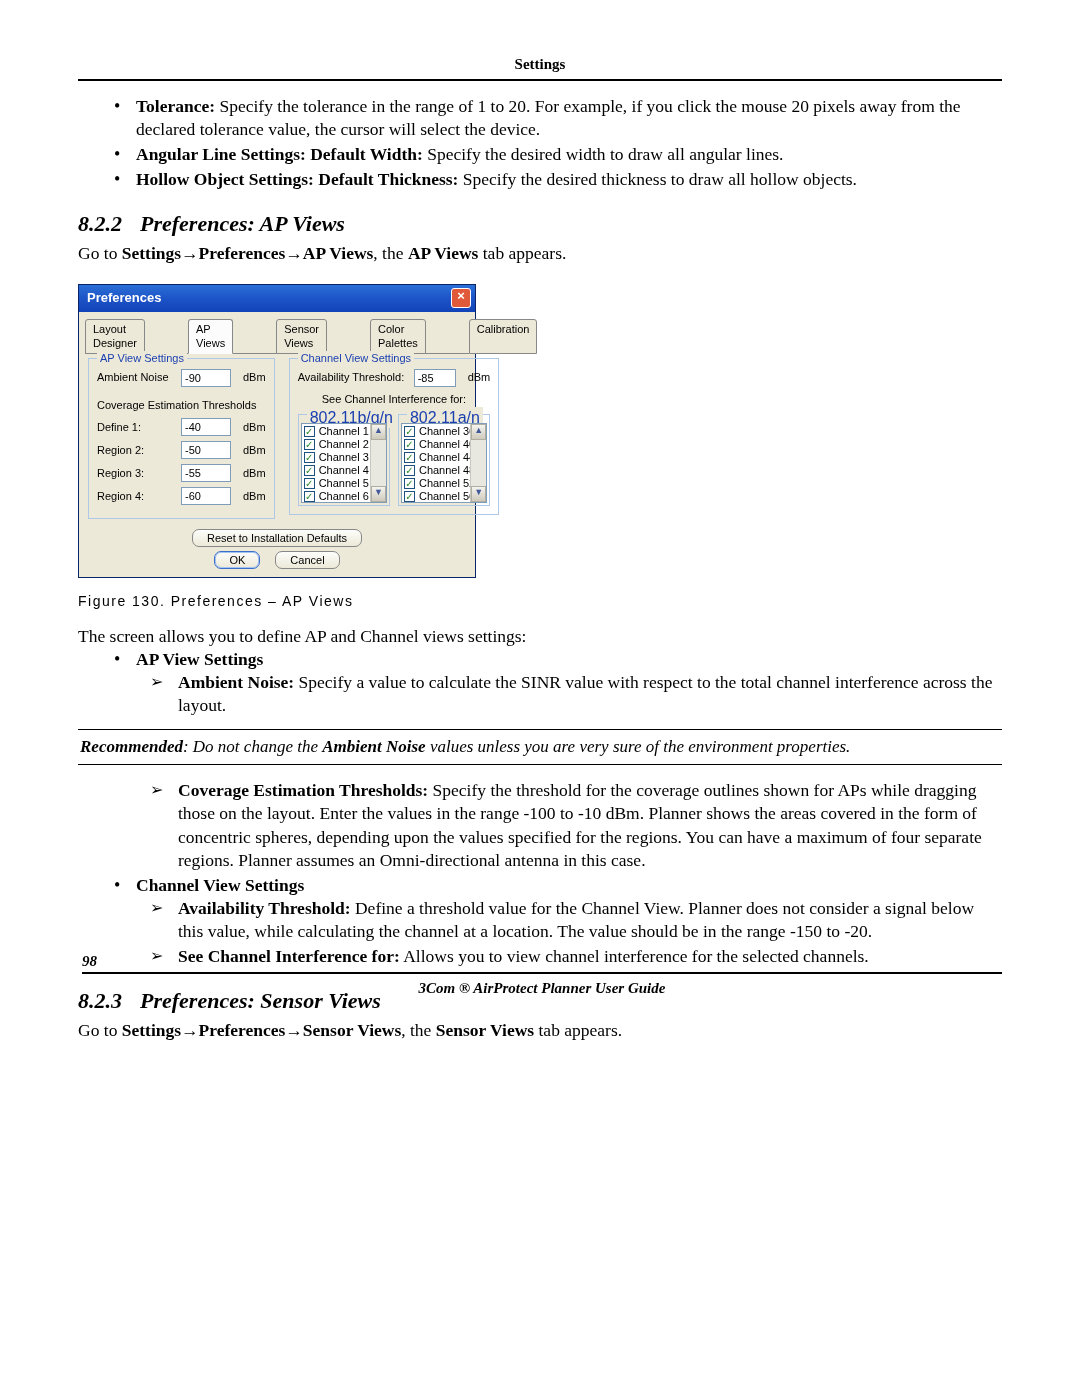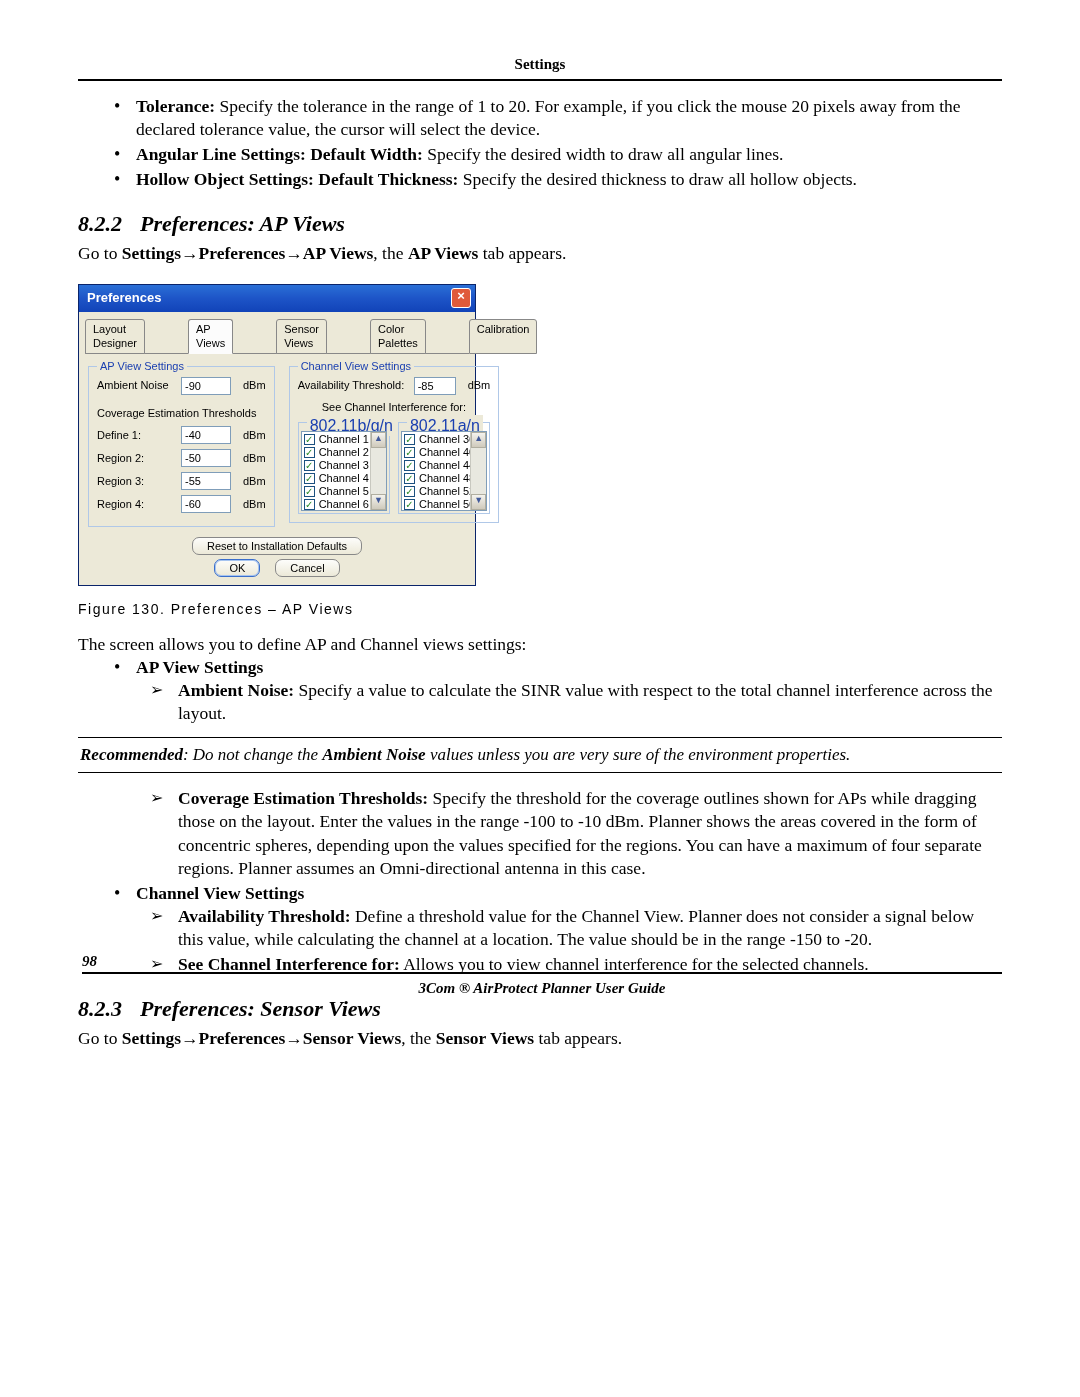--- a/index.html
+++ b/index.html
@@ -141,21 +141,20 @@
     line-height: 14px;
     text-align: center;
     font-weight: bold;
   }
   .dlg-body {
     padding: 6px 6px 8px 6px;
   }
   .tabs {
     display: flex;
     border-bottom: 1px solid #888;
-    margin-bottom: 8px;
     gap: 44px;
   }
   .tab {
     border: 1px solid #888;
     border-bottom: 1px solid #888;
     background: #ece9d8;
     padding: 2px 7px 2px 7px;
     font-size: 11px;
     margin-right: -1px;
     position: relative;

